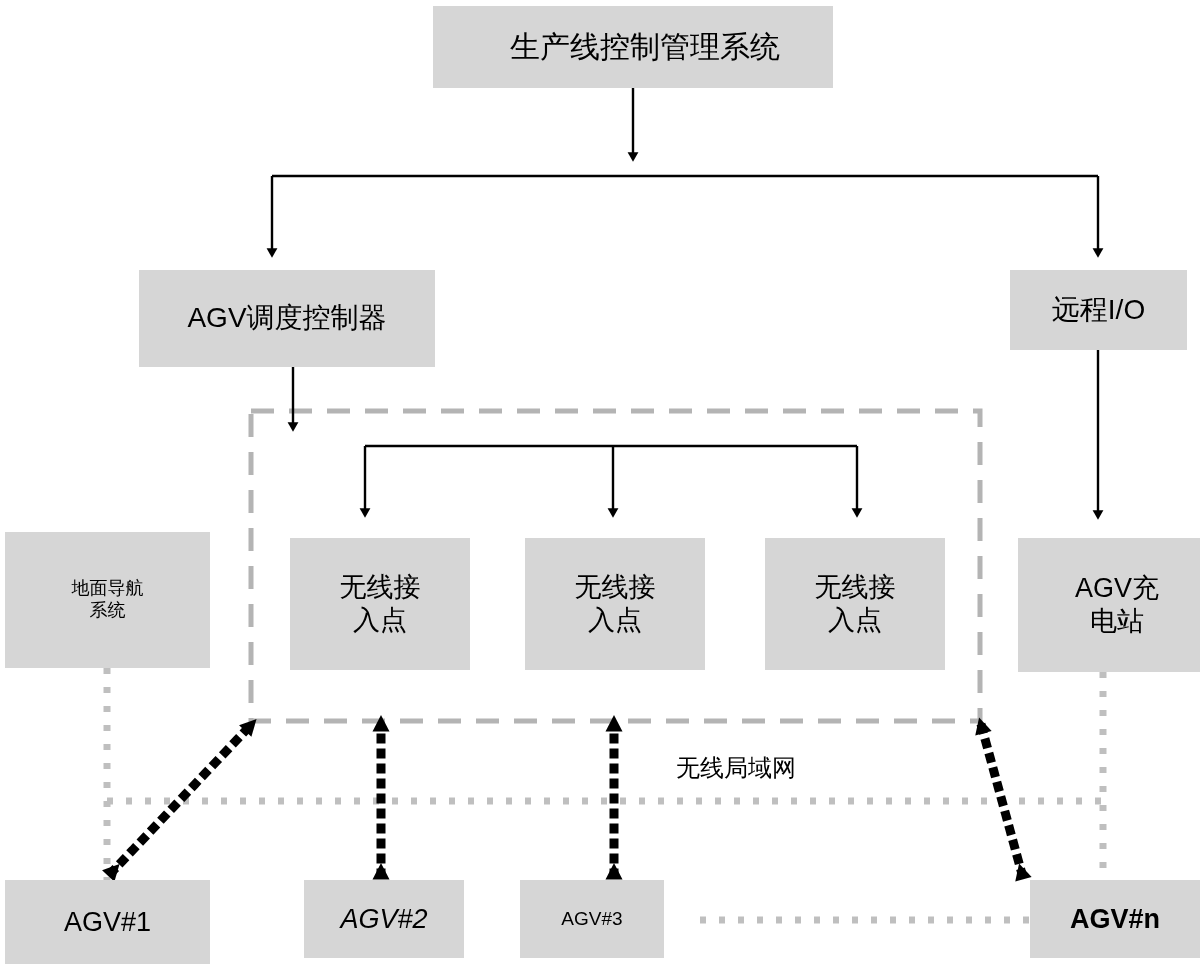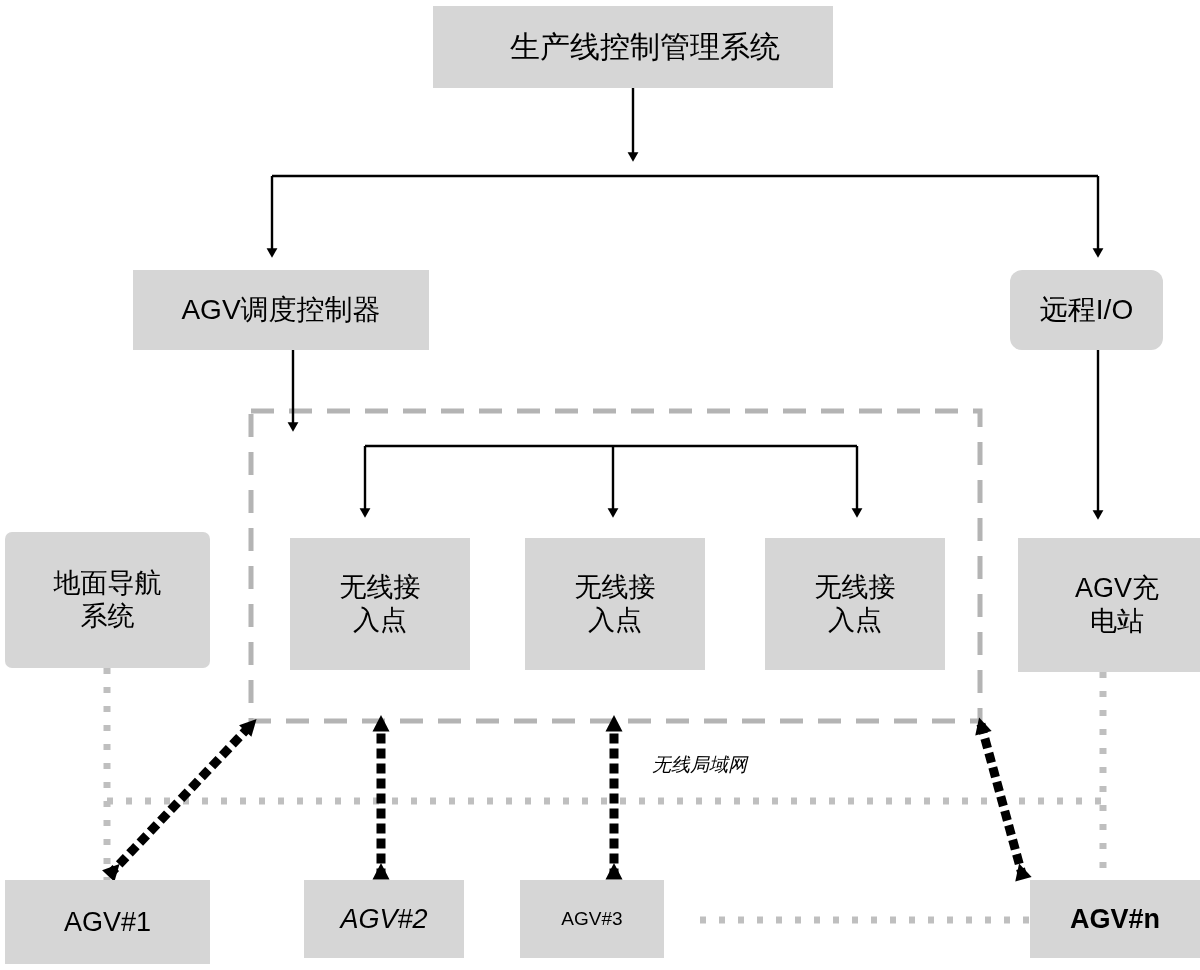--- a/index.html
+++ b/index.html
@@ -31,39 +31,38 @@
     color: #000000;
     display: flex;
     align-items: center;
     justify-content: center;
     text-align: center;
     line-height: 1.22;
     box-sizing: border-box;
     white-space: pre-line;
   }
   .n-title   { left: 433px; top: 6px;   width: 400px; height: 82px;  font-size: 30px; padding-left: 24px; }
-  .n-sched   { left: 133px; top: 270px; width: 296px; height: 80px;  font-size: 28px; }
-  .n-remote  { left: 1010px; top: 270px; width: 153px; height: 80px; font-size: 28px; border-radius: 12px; }
-  .n-ground  { left: 5px;   top: 532px; width: 205px; height: 136px; font-size: 27px; border-radius: 7px; }
+  .n-sched   { left: 139px; top: 270px; width: 296px; height: 97px;  font-size: 28px; }
+  .n-remote  { left: 1010px; top: 270px; width: 177px; height: 80px; font-size: 28px; }
+  .n-ground  { left: 5px;   top: 532px; width: 205px; height: 136px; font-size: 18px; }
   .n-ap1     { left: 290px; top: 538px; width: 180px; height: 132px; font-size: 27px; }
   .n-ap2     { left: 525px; top: 538px; width: 180px; height: 132px; font-size: 27px; }
   .n-ap3     { left: 765px; top: 538px; width: 180px; height: 132px; font-size: 27px; }
   .n-charge  { left: 1018px; top: 538px; width: 198px; height: 134px; font-size: 27px; }
   .n-agv1    { left: 5px;    top: 880px; width: 205px; height: 84px; font-size: 27px; }
   .n-agv2    { left: 304px;  top: 880px; width: 160px; height: 78px; font-size: 27px; font-style: italic; }
   .n-agv3    { left: 520px;  top: 880px; width: 144px; height: 78px; font-size: 19px; }
   .n-agvn    { left: 1030px; top: 880px; width: 170px; height: 78px; font-size: 27px; font-weight: bold; }
   .wlan-label {
     position: absolute;
-    left: 652px;
+    left: 676px;
     top: 752px;
-    font-size: 19px;
+    font-size: 24px;
     color: #000000;
     white-space: nowrap;
-    font-style: italic;
   }
 </style>
 </head>
 <body>
 
 <div id="canvas">
 
   <svg class="layer" viewBox="0 0 1200 970">
     <defs>
       <marker id="ah" markerWidth="12" markerHeight="12" refX="4.2" refY="6" orient="auto" markerUnits="userSpaceOnUse">

